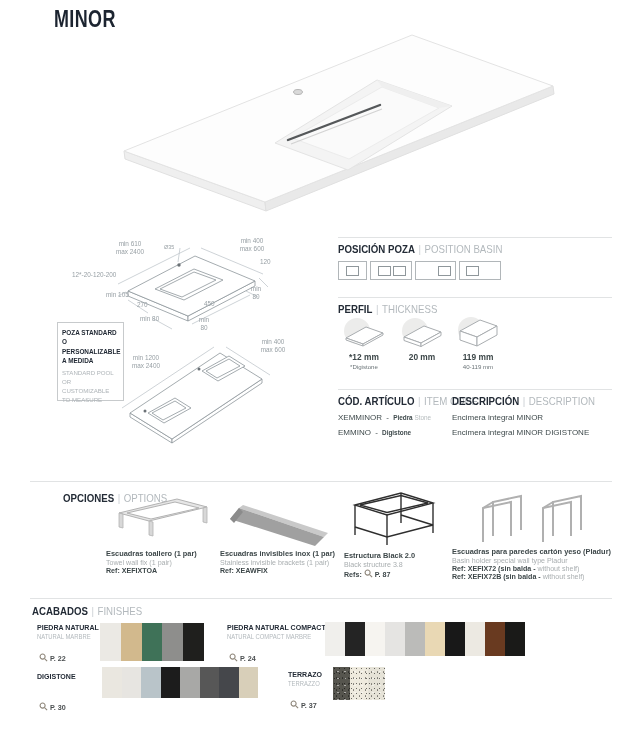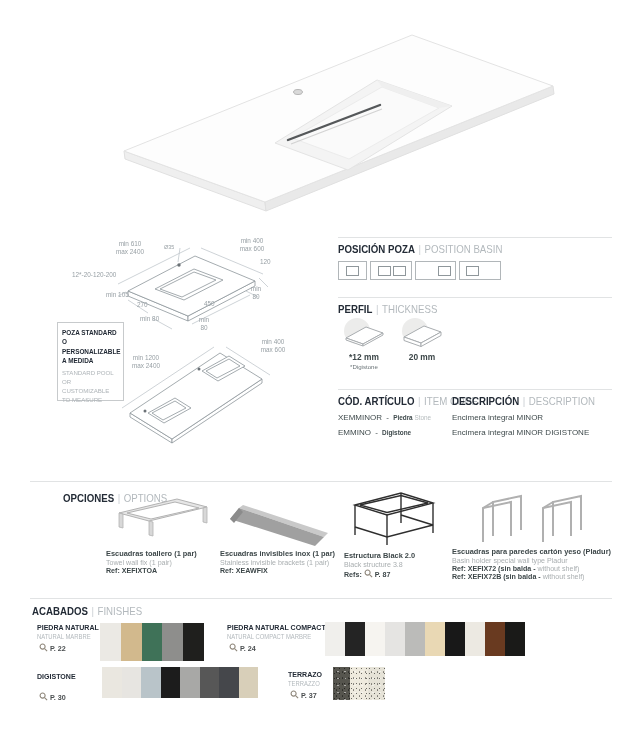--- a/index.html
+++ b/index.html
@@ -52,36 +52,39 @@
   .opt-icon { display:block; margin:0 auto; }
   .opt-name { font-size:7.4px; font-weight:700; color:#3d4749; line-height:1.18; margin-top:4px; }
   .opt-en   { font-size:7.1px; color:#a9aeb0; line-height:1.18; }
   .opt-ref  { font-size:7.1px; font-weight:700; color:#3d4749; line-height:1.18; }
   .opt-ref .lt { font-weight:400; color:#a9aeb0; }
   .mag { vertical-align:-1px; margin:0 2px; }
 
   
   .fin-name { font-size:8px; font-weight:700; color:#232b36; white-space:nowrap; }
   .fin-en   { font-size:6.7px; color:#b3b9bd; margin-top:1px; white-space:nowrap; }
-  .fin-page { font-size:7.2px; font-weight:700; color:#4a4e50; margin-top:3px; white-space:nowrap; }
+  .fin-page { font-size:7.2px; font-weight:700; color:#4a4e50; margin-top:13px; white-space:nowrap; }
   .swatches { display:flex; width:100%; height:100%; }
   .swatches .swatch { flex:1 0 auto; height:100%; }
   .speckle .swatch {
     background-image:
       radial-gradient(circle at 30% 30%, rgba(0,0,0,.55) .7px, transparent .9px),
       radial-gradient(circle at 72% 62%, rgba(255,255,255,.5) .7px, transparent .9px),
       radial-gradient(circle at 55% 85%, rgba(0,0,0,.45) .6px, transparent .8px);
     background-size:5px 5px, 7px 7px, 6px 6px;
   }
 </style>
 </head>
 <body>
 
 <div id="page">
 
+  <div class="abs" style="left:54px; top:6px;">
+    <span class="page-title">MINOR</span>
+  </div>
 
   <svg class="abs" style="left:95px; top:28px;" width="470" height="200" viewBox="0 0 470 200">
     <polygon points="29,123 170,174 171,183 30,131" fill="#efefef" stroke="#e0e0e0" stroke-width="1"></polygon>
     <polygon points="170,174 458,58 459,66 171,183" fill="#e9e9e9" stroke="#e0e0e0" stroke-width="1"></polygon>
     <polygon points="29,123 317,7 458,58 170,174" fill="#fdfdfd" stroke="#e3e3e3" stroke-width="1"></polygon>
     <polygon points="180,115 282,52 357,78 253,142" fill="#f4f4f4" stroke="#e4e4e4" stroke-width="1"></polygon>
     <polygon points="197,110 287,59 344,80 254,131" fill="#fafafa" stroke="#ececec" stroke-width="1"></polygon>
     <polygon points="282,52 357,78 344,80 287,59" fill="#efefef" stroke="none"></polygon>
     <line x1="196" y1="116" x2="287" y2="81" stroke="#d2d2d2" stroke-width="1.2"></line>
     <line x1="193" y1="112" x2="285" y2="77" stroke="#55585a" stroke-width="2.4" stroke-linecap="round"></line>
@@ -201,20 +204,30 @@
   <div class="abs thick-item" style="left:394px; top:316px; width:56px;">
     <svg class="opt-icon" width="44" height="34" viewBox="0 0 44 34">
       <circle cx="15" cy="15" r="13" fill="#ececeb"></circle>
       <polygon points="4,21 24,10 41,16 21,27" fill="#fff" stroke="#a9adb0"></polygon>
       <polygon points="4,21 4,24.5 21,30.5 21,27" fill="#fff" stroke="#a9adb0"></polygon>
       <polygon points="21,27 41,16 41,19.5 21,30.5" fill="#fff" stroke="#a9adb0"></polygon>
     </svg>
     <div class="thick-label">20 mm</div>
     <div class="thick-sub"></div>
   </div>
+  <div class="abs thick-item" style="left:448px; top:316px; width:60px;">
+    <svg class="opt-icon" width="46" height="34" viewBox="0 0 46 34">
+      <circle cx="16" cy="14" r="13" fill="#ececeb"></circle>
+      <polygon points="5,15 25,4 42,10 22,21" fill="#fff" stroke="#a9adb0"></polygon>
+      <polygon points="5,15 5,24 22,30 22,21" fill="#fff" stroke="#a9adb0"></polygon>
+      <polygon points="22,21 42,10 42,19 22,30" fill="#fff" stroke="#a9adb0"></polygon>
+    </svg>
+    <div class="thick-label">119 mm</div>
+    <div class="thick-sub">40-119 mm</div>
+  </div>
 
   <div class="hr" style="left:338px; top:389px; width:274px;"></div>
 
   <div class="abs" style="left:338px; top:395px;">
     <div class="hdr"><span class="cond"><span>CÓD. ARTÍCULO</span><span class="sep">|</span><span class="en">ITEM CODE</span></span></div>
     <div class="code-line">
       <span>XEMMINOR</span>
       <span class="dash">-</span>
       <span class="mat-b">Piedra</span><span class="mat-l"> Stone</span>
     </div>

